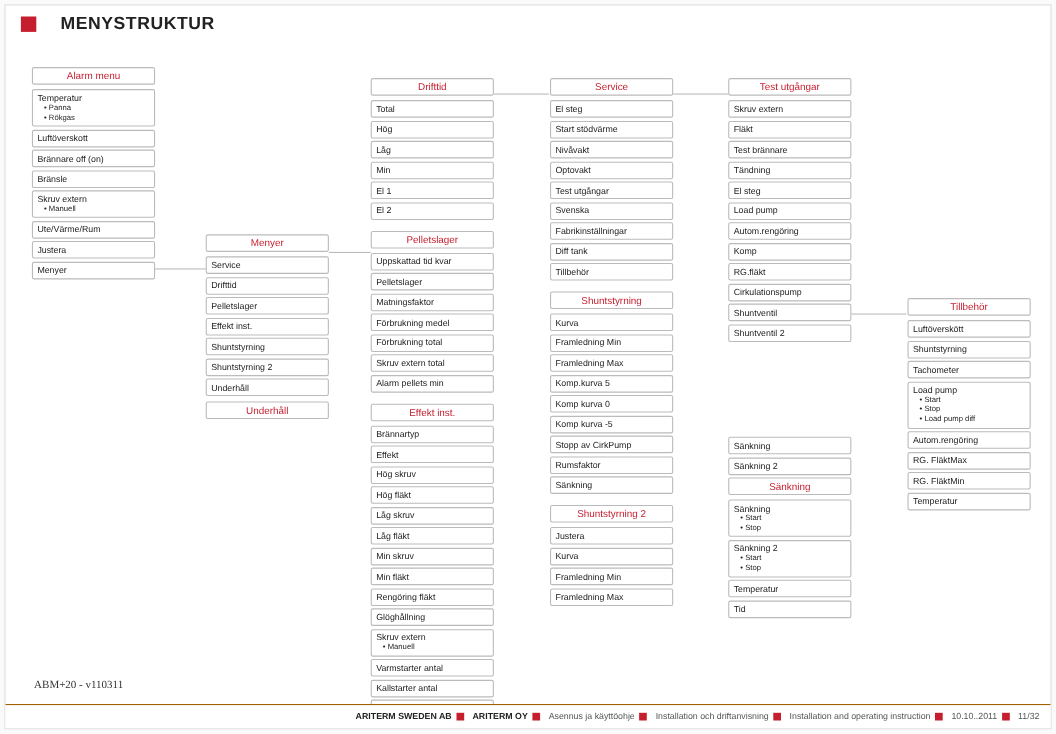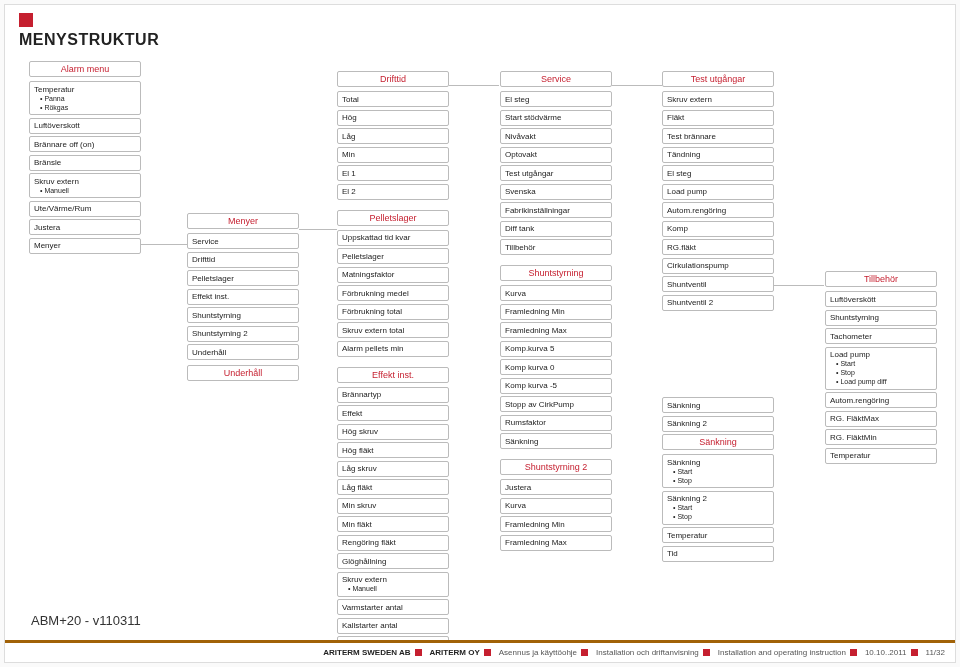--- a/index.html
+++ b/index.html
@@ -13,24 +13,23 @@
     color: #222;
   }
   .page {
     position: absolute;
     top: 4px; left: 4px; right: 4px; bottom: 4px;
     background: #fff;
     border: 1px solid #ddd;
   }
   .title-bar {
     display: flex;
-    align-items: flex-start;
-    gap: 4px;
+    align-items: center;
+    gap: 22px;
     padding: 8px 14px 4px 14px;
-    flex-direction: column;
   }
   .red-square { width: 14px; height: 14px; background: #c51f2f; }
   .title-text {
     font-weight: bold;
     font-size: 16px;
     letter-spacing: 0.5px;
     color: #222;
   }
   .diagram {
     position: absolute;
@@ -87,29 +86,30 @@
   .conn {
     position: absolute;
     background: #bbb;
   }
 
   
   .footer-left {
     position: absolute;
     left: 26px;
     bottom: 34px;
-    font-size: 13px;
+    font-size: 10px;
     color: #333;
+    font-family: Liberation Serif, serif;
   }
   .footer-bar {
     position: absolute;
     left: 0; right: 0; bottom: 0;
     height: 22px;
     background: #fff;
-    border-top: 3px solid #a16207;
+    border-top: 1px solid #a16207;
     display: flex;
     align-items: center;
     justify-content: flex-end;
     padding: 0 10px;
     font-size: 8px;
     color: #555;
   }
   .footer-bar b { color: #222; }
   .fb-block { margin-left: 4px; display:flex; align-items:center; }
   .fb-red { width:7px;height:7px; background:#c51f2f; margin:0 4px; }

